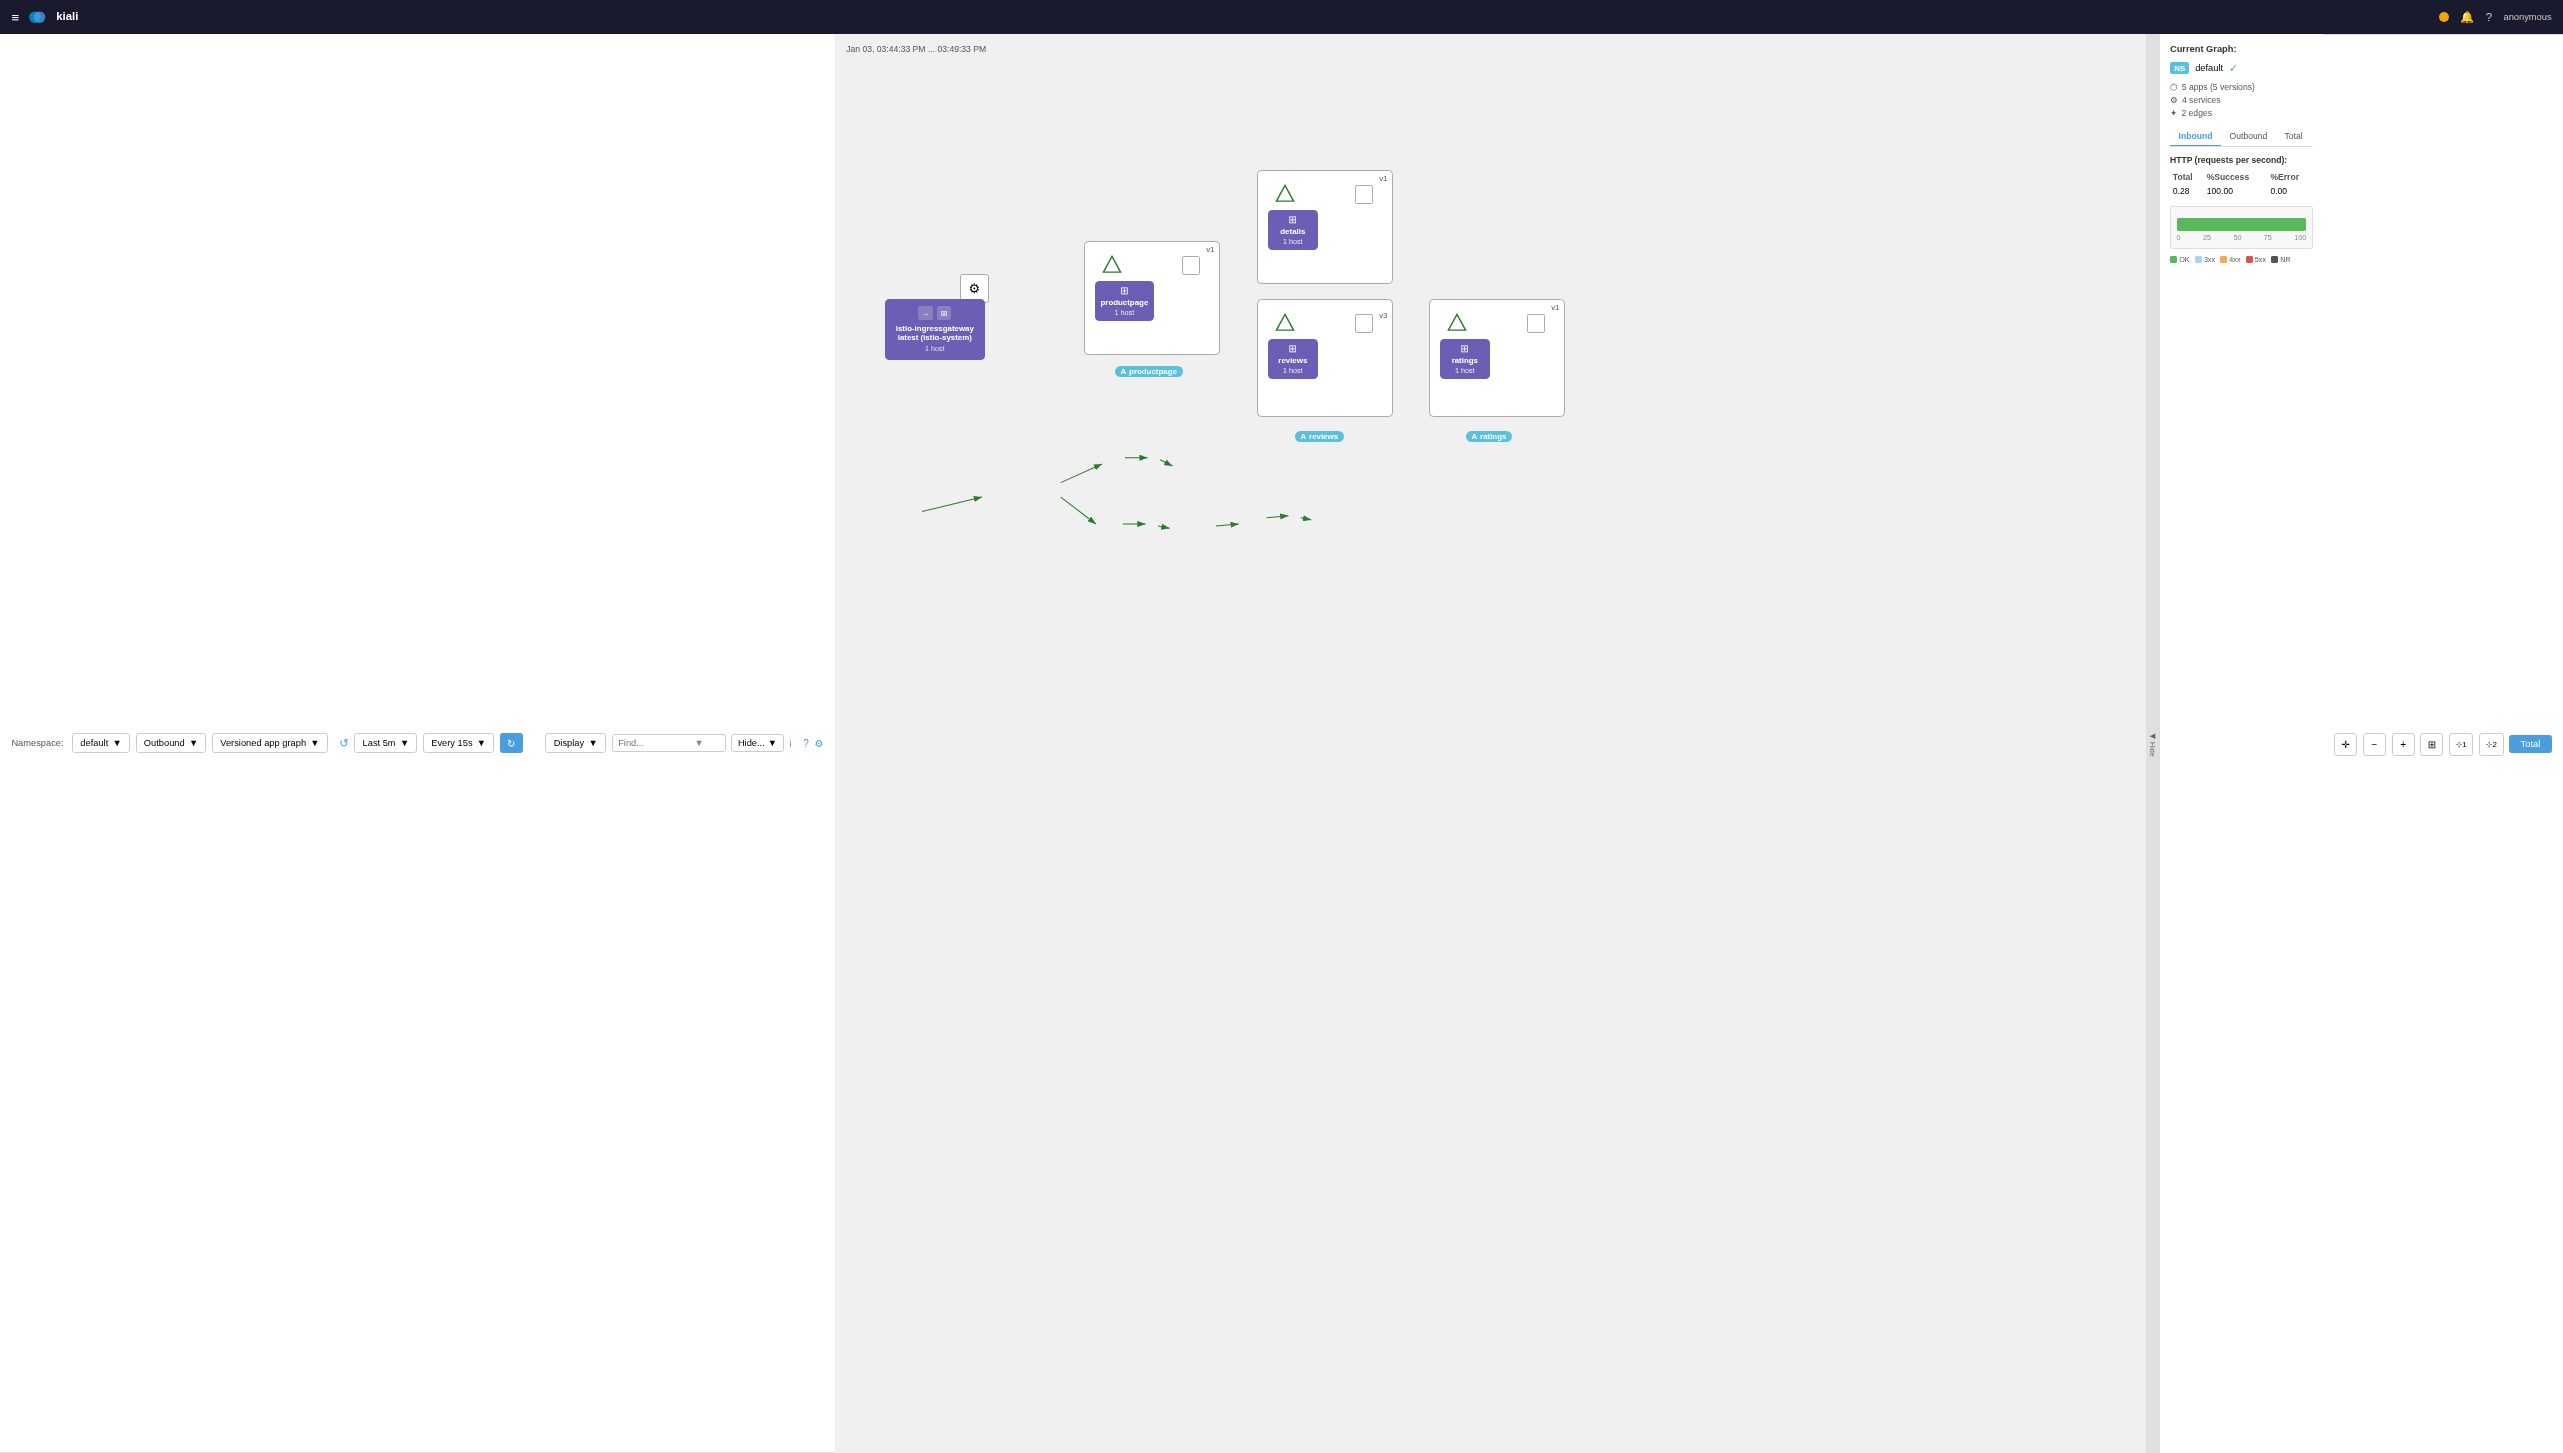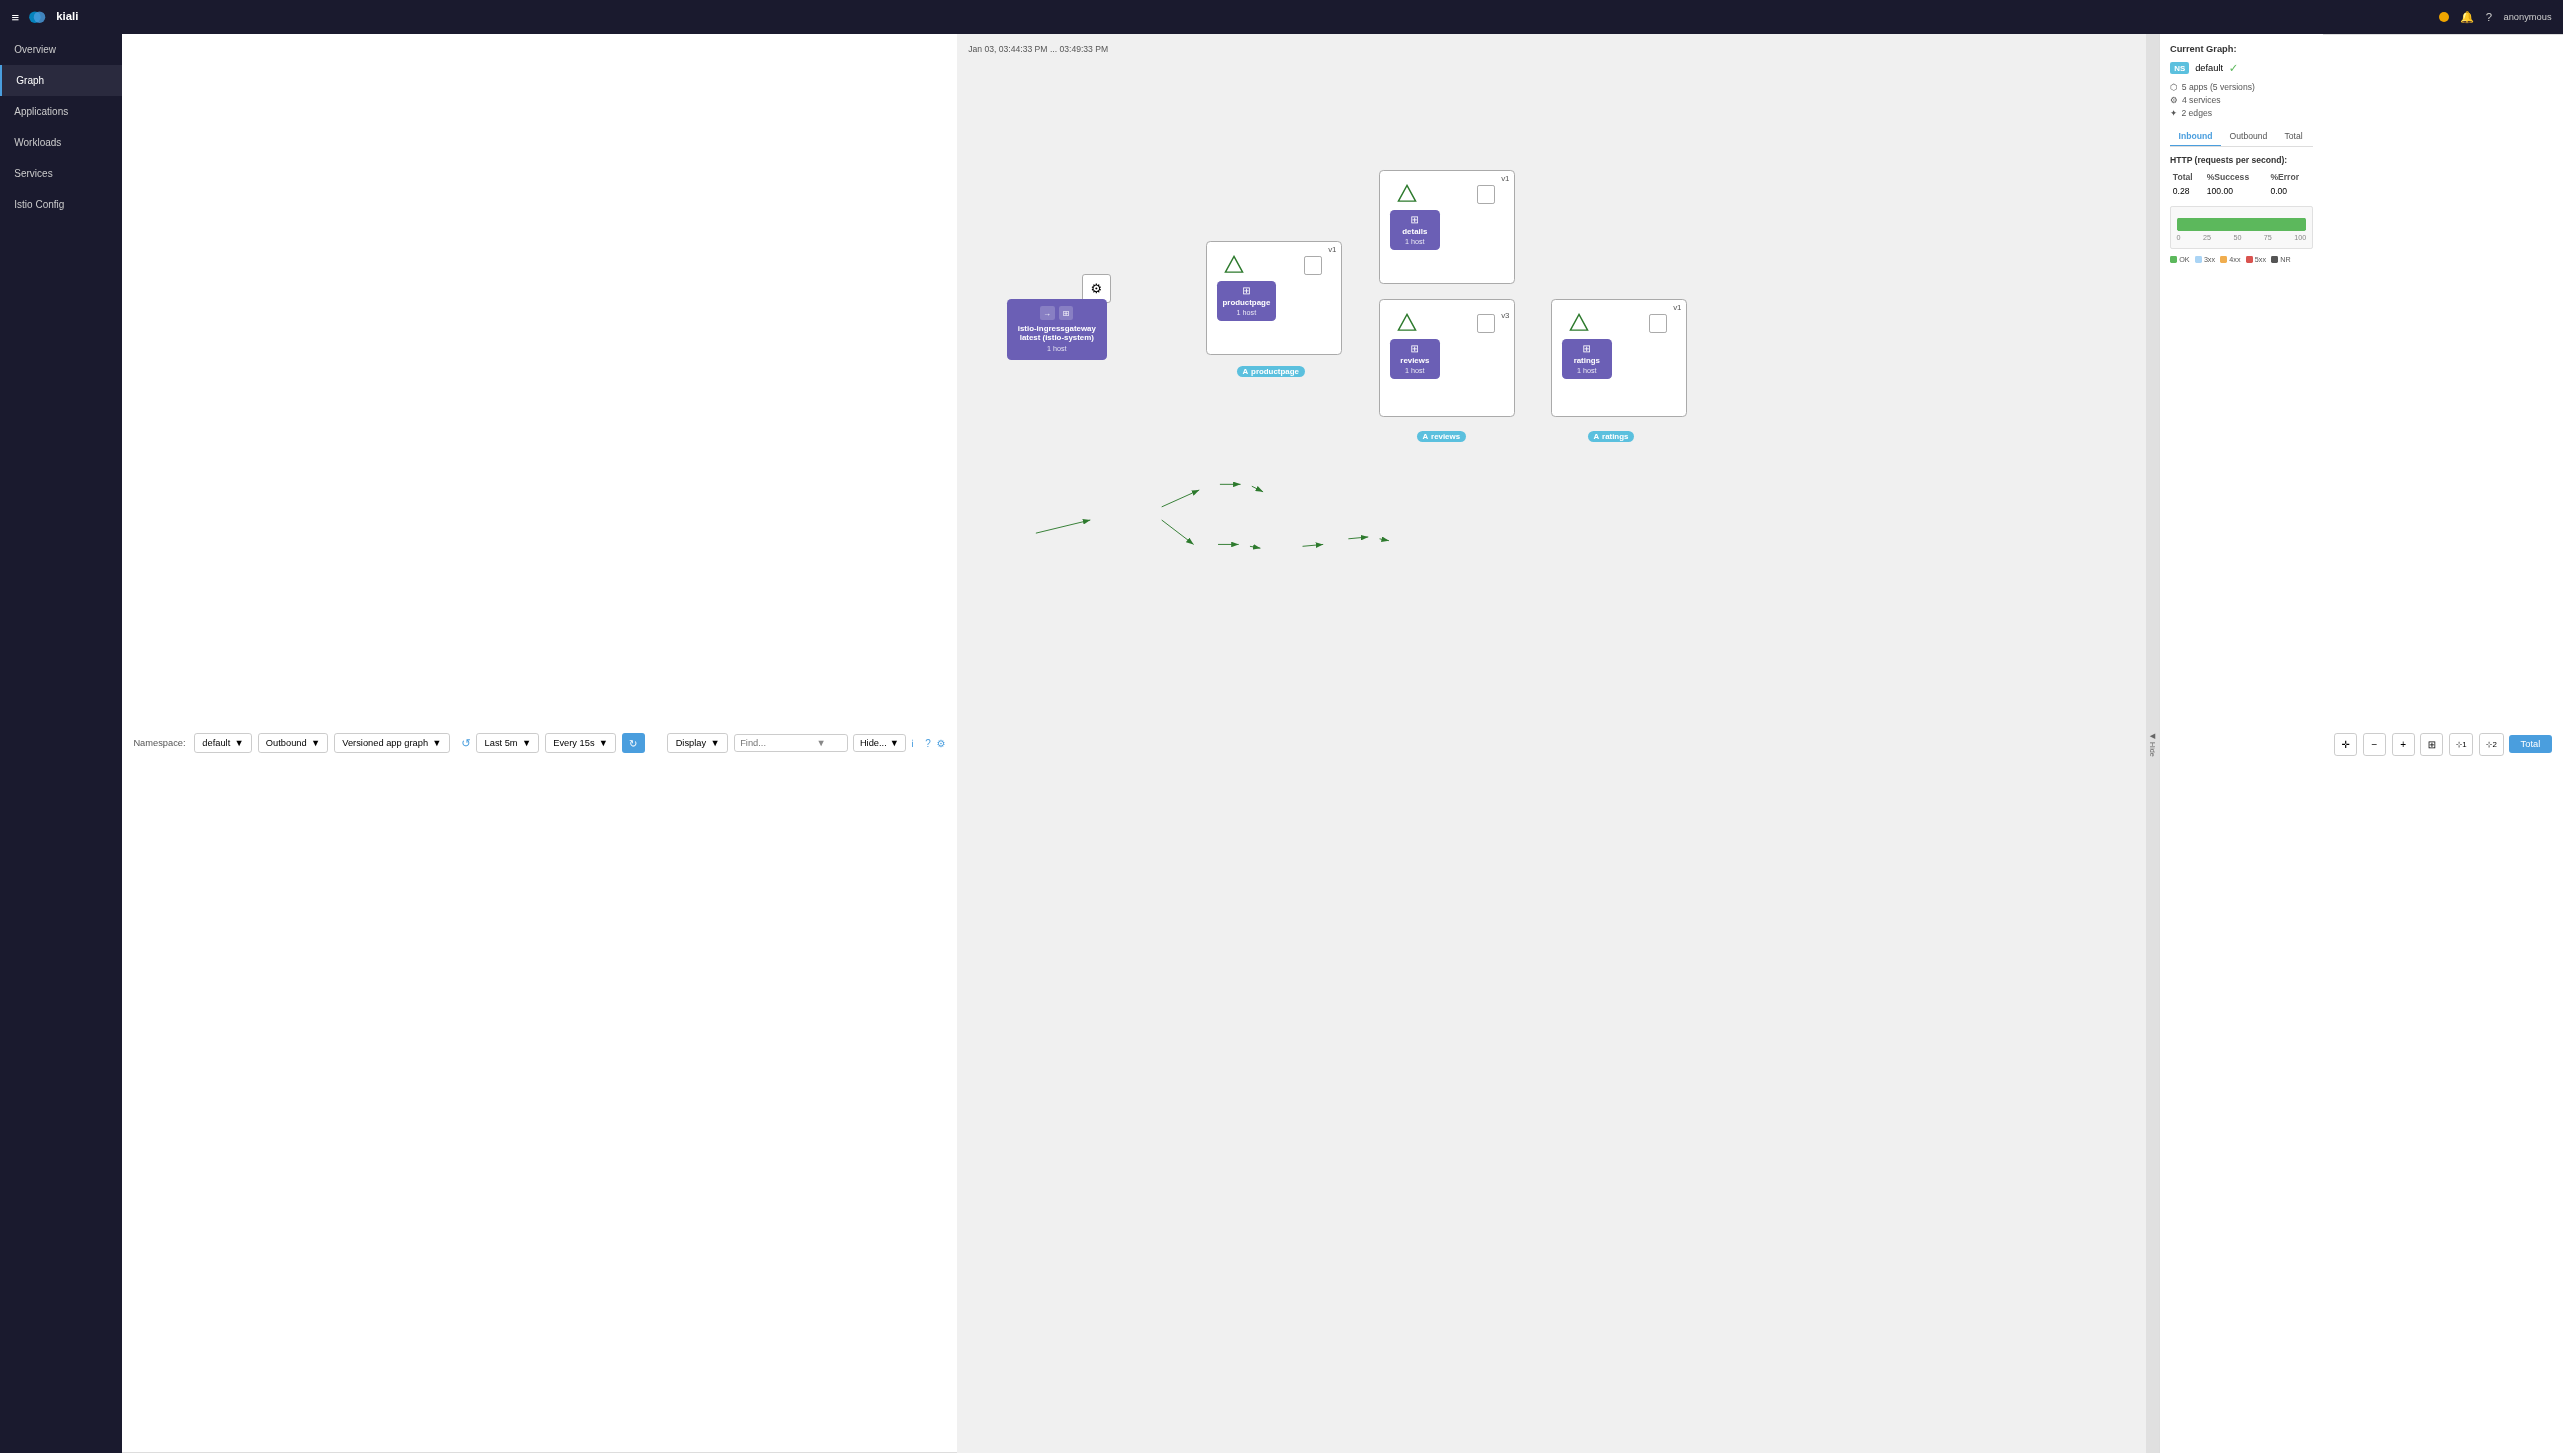--- a/index.html
+++ b/index.html
@@ -381,40 +381,20 @@
   <div class="navbar-right">
     <div class="status-dot"></div>
     <span class="navbar-icon">🔔</span>
     <span class="navbar-icon">?</span>
     <span class="user-label">anonymous</span>
   </div>
 </div>
 
 <div class="main-layout">
 
-  <div class="sidebar">
-    <div class="sidebar-item">
-      <span>Overview</span>
-    </div>
-    <div class="sidebar-item active">
-      <span>Graph</span>
-    </div>
-    <div class="sidebar-item">
-      <span>Applications</span>
-    </div>
-    <div class="sidebar-item">
-      <span>Workloads</span>
-    </div>
-    <div class="sidebar-item">
-      <span>Services</span>
-    </div>
-    <div class="sidebar-item">
-      <span>Istio Config</span>
-    </div>
-  </div>
 
   <div class="content-area">
 
     <div class="toolbar">
       <span class="namespace-label">Namespace:</span>
       <button class="dropdown-btn">
         <span>default</span>
         <span>▼</span>
       </button>
       <button class="dropdown-btn">

